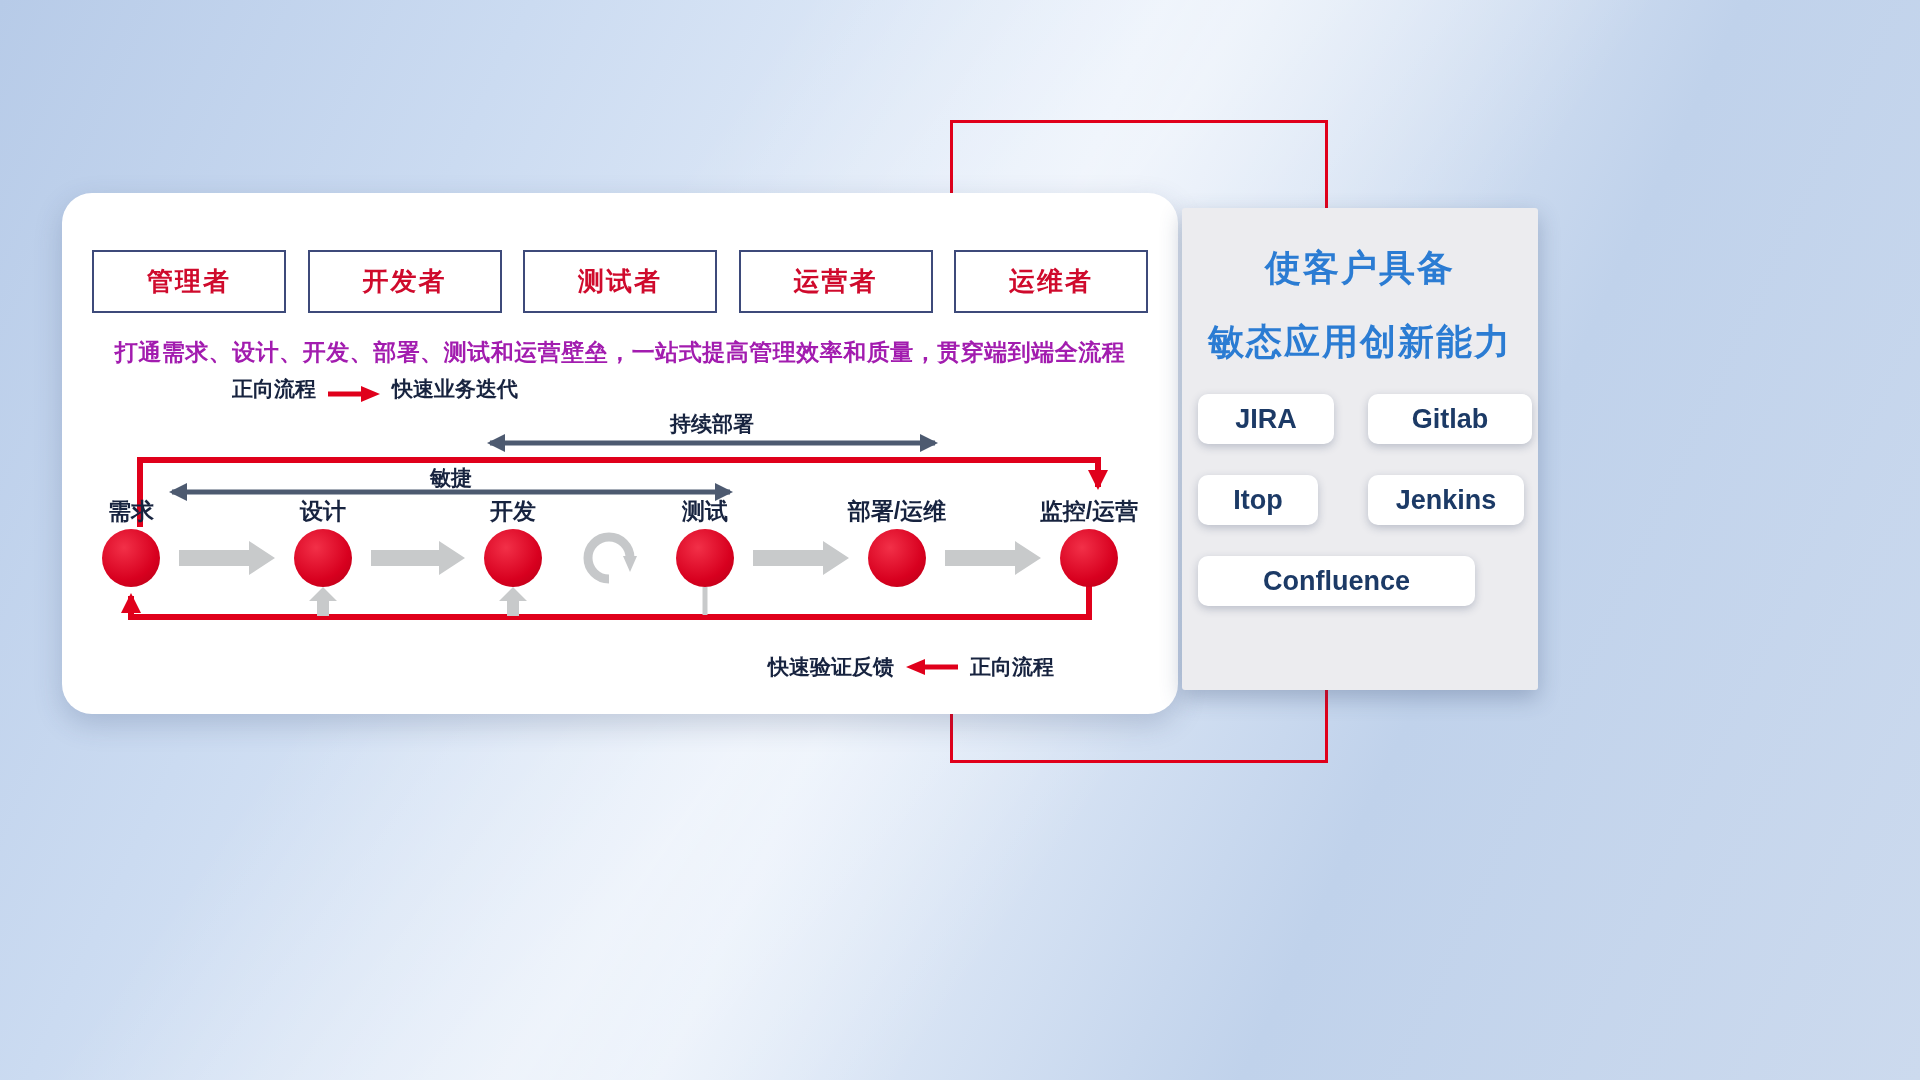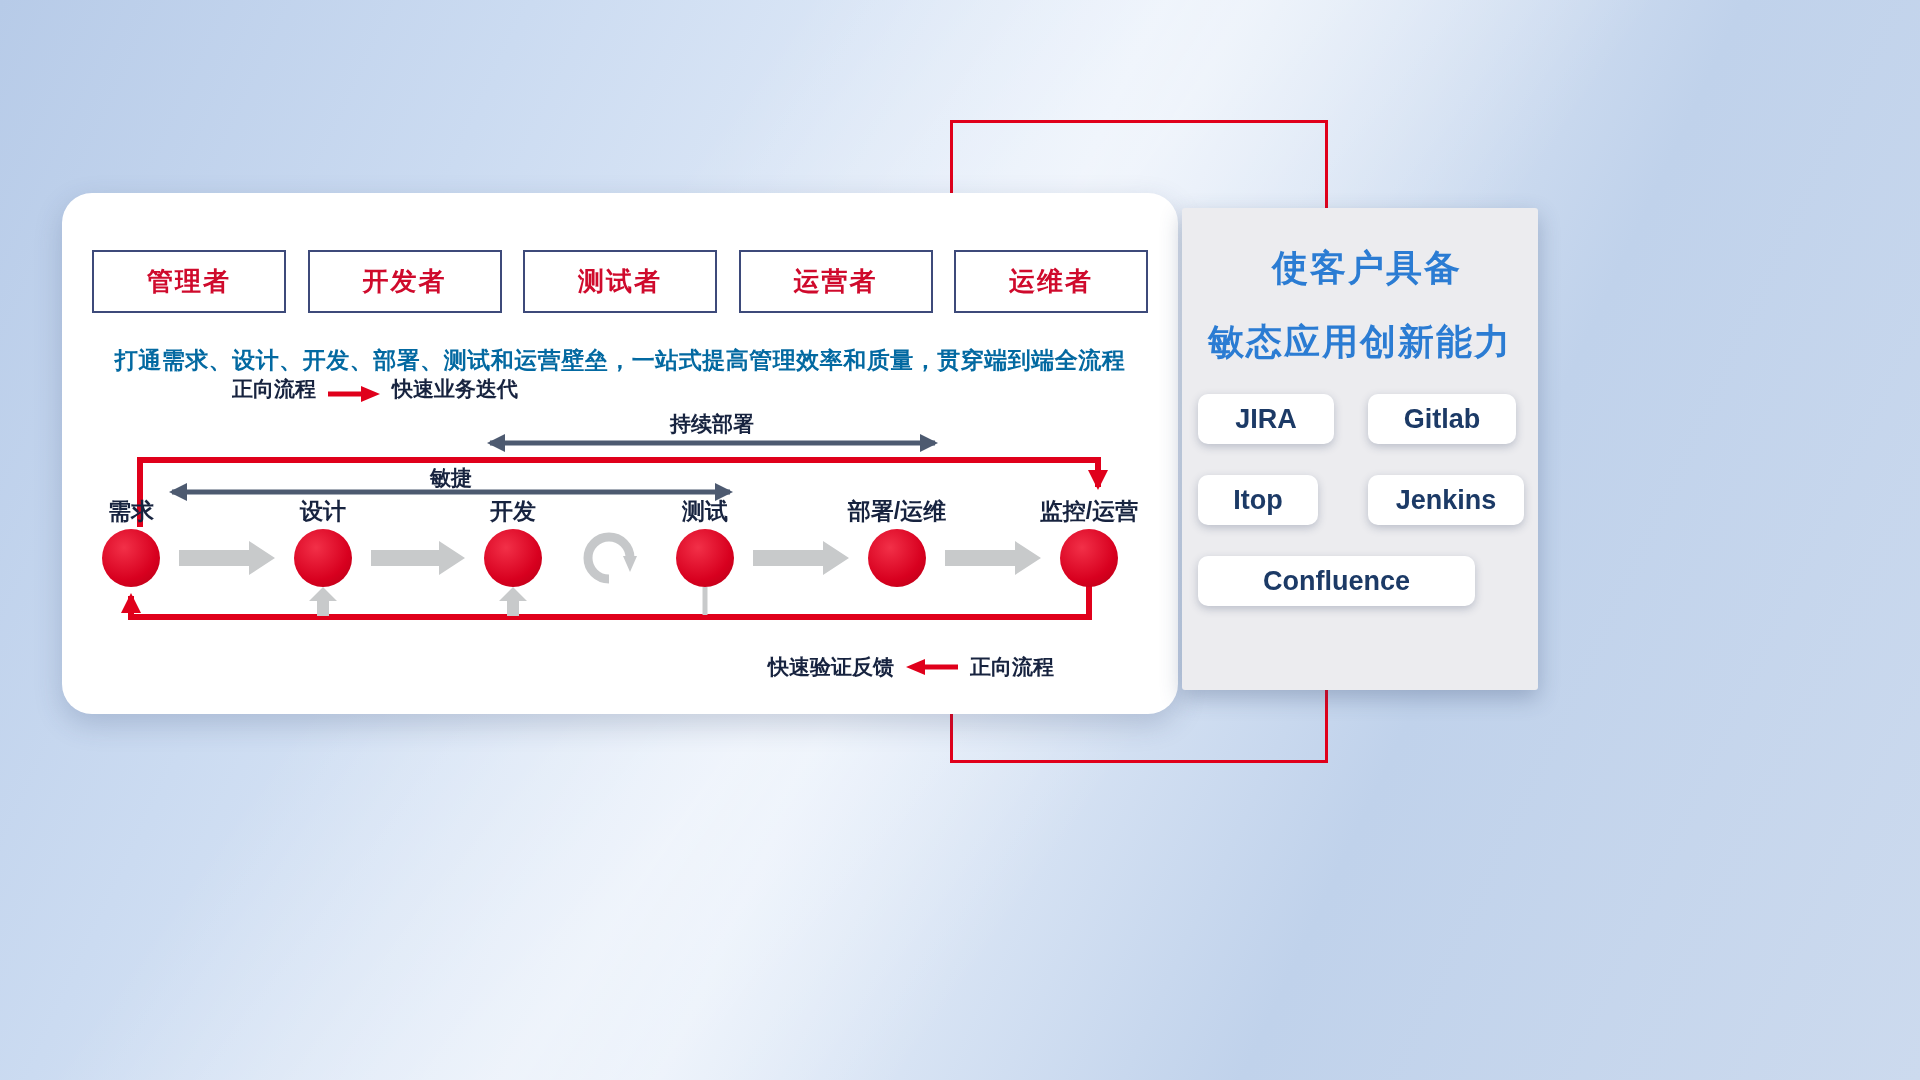--- a/index.html
+++ b/index.html
@@ -17,48 +17,48 @@
   
   .card{position:absolute;left:62px;top:193px;width:1116px;height:521px;background:#ffffff;
     border-radius:30px;box-shadow:0 10px 28px rgba(50,70,110,.22);z-index:2;}
 
   .roles{position:absolute;left:0;top:57px;width:1116px;padding:0 30px;box-sizing:border-box;
     display:flex;justify-content:space-between;}
   .role{width:190px;height:59px;border:2px solid #3d4a7a;display:flex;align-items:center;justify-content:center;
     background:#fff;}
   .role span{color:#cf0a2c;font-size:26px;font-weight:bold;letter-spacing:2px;}
 
-  .subtitle{position:absolute;left:0;top:152px;width:1116px;text-align:center;
-    color:#0369a1;font-size:23px;font-weight:bold;letter-spacing:.5px;}
+  .subtitle{position:absolute;left:0;top:144px;width:1116px;text-align:center;
+    color:#a21caf;font-size:23px;font-weight:bold;letter-spacing:.5px;}
 
   .legend{position:absolute;display:flex;align-items:center;gap:12px;}
   .legend-forward{left:170px;top:182px;align-items:flex-end;}
   .legend-feedback{left:706px;top:460px;}
   .lg-text{color:#17233f;font-size:21px;font-weight:bold;}
 
   svg.flow{position:absolute;left:0;top:200px;width:1116px;height:300px;}
   svg.flow text{font-family:"Liberation Sans","DejaVu Sans",sans-serif;font-weight:bold;fill:#17233f;}
   .t-span{font-size:21px;text-anchor:middle;}
   .t-stage{font-size:23px;text-anchor:middle;}
   .redline{fill:none;stroke:#e0001b;stroke-width:6;}
   .slate{stroke:#4d5a70;stroke-width:5;}
   .grayline{stroke:#c8cacb;stroke-width:5;}
   .grayfill{fill:#c8cacb;}
 
   
   .panel{position:absolute;left:1182px;top:208px;width:356px;height:482px;background:#ececef;
     border-radius:3px;box-shadow:0 8px 22px rgba(50,70,110,.30);z-index:3;}
   .p-title{position:absolute;width:356px;text-align:center;color:#2b7cd3;font-weight:bold;font-size:36px;letter-spacing:2px;}
-  .p-title-1{top:36px;padding-left:7px;}
+  .p-title-1{top:36px;}
   .p-title-2{top:110px;}
   .tool{position:absolute;height:50px;background:#ffffff;border-radius:10px;
     box-shadow:0 3px 8px rgba(40,55,90,.25);display:flex;align-items:center;justify-content:center;
     color:#1c3a66;font-size:27px;font-weight:bold;}
   .t-jira{left:16px;top:186px;width:136px;}
-  .t-gitlab{left:186px;top:186px;width:148px;}
+  .t-gitlab{left:186px;top:186px;width:164px;}
   .t-itop{left:16px;top:267px;width:120px;}
   .t-jenkins{left:186px;top:267px;width:156px;}
   .t-confluence{left:16px;top:348px;width:277px;}
 </style>
 </head>
 <body>
 
 <div class="stage">
 
   <div class="red-frame"></div>

